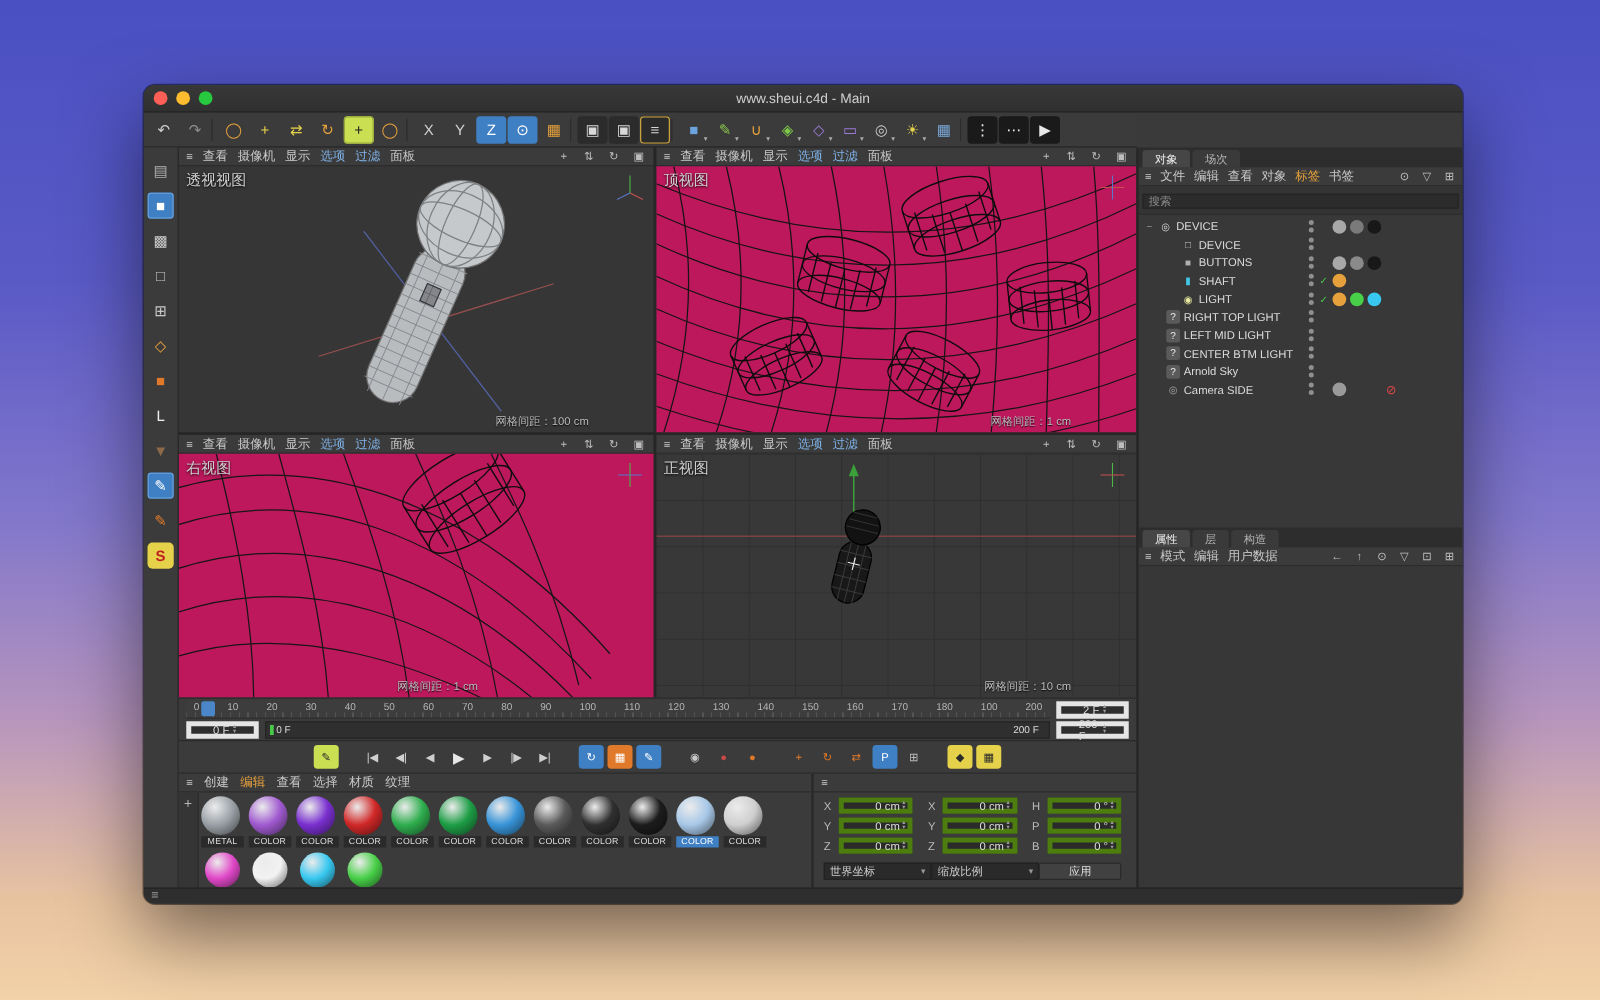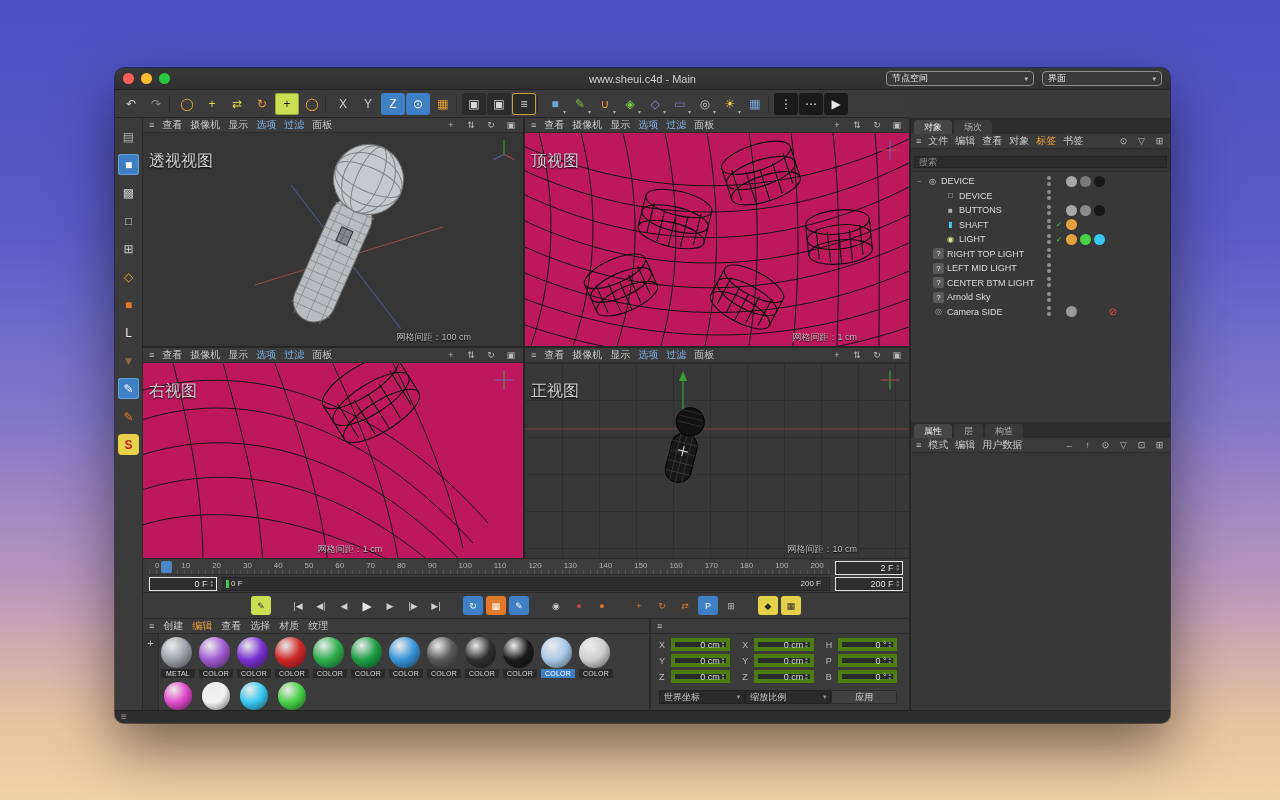--- a/index.html
+++ b/index.html
@@ -34,32 +34,32 @@
 .vp{display:flex;flex-direction:column;overflow:hidden}
 .vphead{height:15px;background:#3b3b3b;border-bottom:1px solid #2c2c2c;display:flex;align-items:center;gap:8px;padding:0 6px;font-size:10px;color:#c8c8c8;flex:0 0 auto}
 .vmenu{cursor:default}
 .vmenu.accent{color:#7fb2e8}
 .vmenu.accent-orange{color:#e6a13c}
 .sp{flex:1}
 .vhic{width:12px;text-align:center;font-size:9px;color:#bdbdbd}
 .vbody{position:relative;flex:1;background:#363636;overflow:hidden}
 .vbody.b2,.vbody.b3{background:#be185d}
 .vbody.front{background-color:#383838;background-image:linear-gradient(#2f2f2f 1px,transparent 1px),linear-gradient(90deg,#2f2f2f 1px,transparent 1px);background-size:37px 37px}
-.vplabel{position:absolute;top:18px;left:6px;font-size:16px;color:#d0d0d0;text-shadow:0 1px 2px #000;z-index:3}
+.vplabel{position:absolute;top:3px;left:6px;font-size:12px;color:#d0d0d0;text-shadow:0 1px 2px #000;z-index:3}
 .gridlabel{position:absolute;bottom:2px;right:52px;font-size:9px;color:#bdbdbd;text-shadow:0 1px 1px #000;z-index:3}
 .wire{position:absolute;inset:0;width:100%;height:100%}
 .gizmo{position:absolute;top:4px;right:6px;width:26px;height:26px;z-index:3}
 .split{background:#262626}
 
 .timeline{height:34px;background:#3b3b3b;border-top:1px solid #2a2a2a;padding:1px 6px;display:flex;flex-direction:column;gap:1px}
 .trow{display:flex;align-items:center;gap:5px;height:15px}
 .ruler{position:relative;flex:1;height:15px;background:#3d3d3d;border-bottom:1px solid #2e2e2e;display:flex;justify-content:space-between;align-items:flex-start;padding:0 6px;background-image:repeating-linear-gradient(to right,#555 0 1px,transparent 1px 7px);background-size:100% 4px;background-position:bottom;background-repeat:no-repeat}
 .tick{font-size:8px;color:#b4b4b4;line-height:12px}
 .playhead{position:absolute;left:12px;top:1px;bottom:1px;width:11px;background:#4a86c8;border-radius:2px}
-.ffield{width:68px;height:14px;background:#2e2e2e;border:1px solid #e5e5e5;display:flex;align-items:center;justify-content:flex-end;gap:3px;padding:0 3px;font-size:9px;color:#ddd;flex:0 0 auto}
+.ffield{width:58px;height:14px;background:#2e2e2e;border:4px solid #e5e5e5;display:flex;align-items:center;justify-content:flex-end;gap:3px;padding:0 14px;font-size:9px;color:#ddd;flex:0 0 auto}
 .spin{display:flex;flex-direction:column;line-height:3.5px;font-size:5px;color:#999}
 .spin::before{content:"▴"}.spin::after{content:"▾"}
 .rangebar{position:relative;flex:1;height:14px;background:#2f2f2f;border:1px solid #242424;display:flex;align-items:center;padding:0 8px}
 .rlab{font-size:8px;color:#ddd}
 .greenmark{position:absolute;left:3px;top:2px;bottom:2px;width:3px;background:#4ac84a}
 
 .transport{height:27px;background:#3b3b3b;border-top:1px solid #2a2a2a;border-bottom:1px solid #2a2a2a;display:flex;align-items:center;justify-content:center;gap:3px}
 .tricon{min-width:20px;height:19px;border-radius:3px;display:flex;align-items:center;justify-content:center;font-size:9px;padding:0 2px}
 .tricon.big{font-size:12px}
 .tricon.gap{margin-left:14px}
@@ -119,28 +119,20 @@
 <div class="desktop">
   <div class="window">
 
     <div class="titlebar">
       <div class="lights">
         <span class="light r"></span>
         <span class="light y"></span>
         <span class="light g"></span>
       </div>
       <div class="title">www.sheui.c4d - Main</div>
-      <div class="tb-right">
-        <div class="ddrop" style="min-width:148px">
-            <span>节点空间</span>
-          </div>
-        <div class="ddrop">
-            <span>界面</span>
-          </div>
-      </div>
     </div>
 
     <div class="toolbar">
 
         <div class="ticon">
           <span style="color: rgb(207, 207, 207);">↶</span>
         </div>
 
         <div class="ticon">
           <span style="color: rgb(143, 143, 143);">↷</span>

